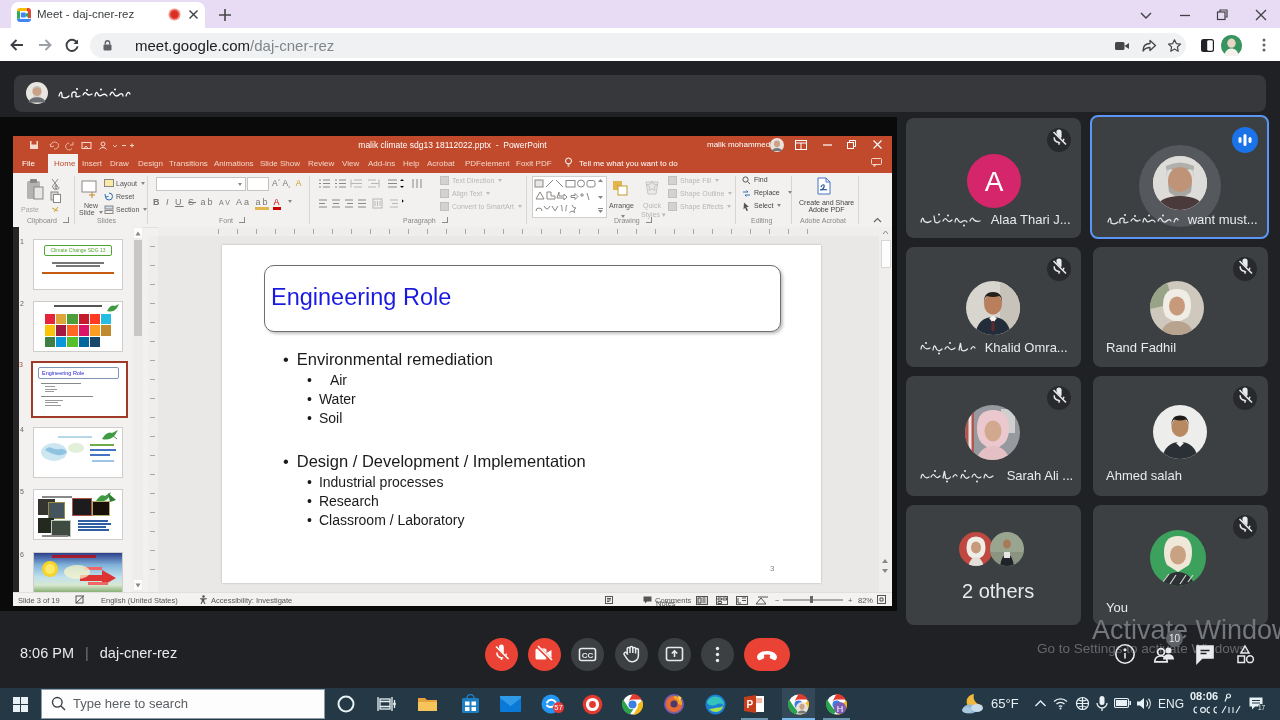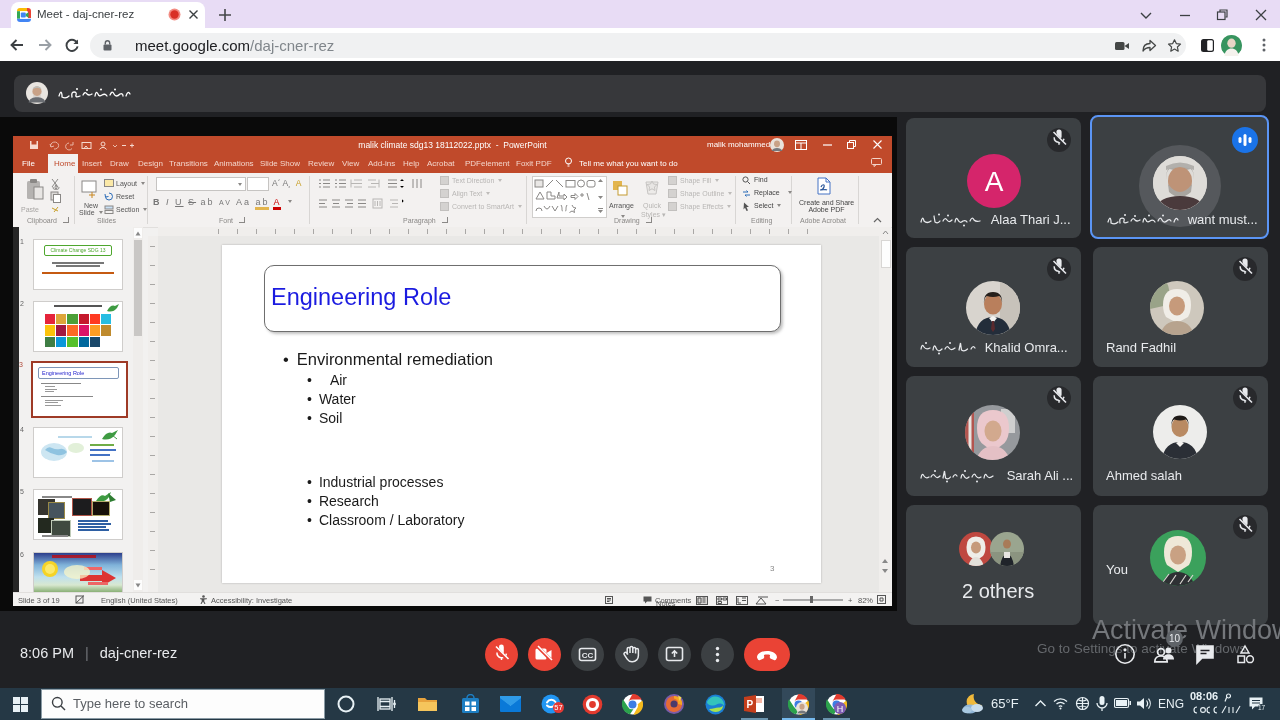--- a/index.html
+++ b/index.html
@@ -459,20 +459,21 @@
   </div>
 
   <div class="abs" style="left:145px;top:100px;width:721px;height:356px;background:#E9E8E6;"></div>
   <div class="abs" style="left:209px;top:109px;width:599px;height:338px;background:#fff;box-shadow:0 0 2px rgba(0,0,0,0.25);"></div>
   <div class="abs" style="left:251px;top:129px;width:515px;height:65px;border:1.3px solid #6E6E6E;border-radius:10px;background:#fff;box-shadow:2px 2px 3px rgba(120,120,120,0.45);"></div>
   <div class="abs" style="left:258px;top:148px;font-size:23.5px;color:#1B1BE0;">Engineering Role</div>
   <div class="abs" style="left:270px;top:214px;font-size:16.5px;color:#1A1A1A;">•<span style="margin-left:8px">Environmental remediation</span></div>
   <div class="abs" style="left:294px;top:236px;font-size:14px;color:#1A1A1A;">•<span style="margin-left:18px">Air</span></div>
   <div class="abs" style="left:294px;top:255px;font-size:14px;color:#1A1A1A;">•<span style="margin-left:7px">Water</span></div>
   <div class="abs" style="left:294px;top:274px;font-size:14px;color:#1A1A1A;">•<span style="margin-left:7px">Soil</span></div>
+  <div class="abs" style="left:270px;top:316px;font-size:16.5px;color:#1A1A1A;">•<span style="margin-left:8px">Design / Development / Implementation</span></div>
   <div class="abs" style="left:294px;top:338px;font-size:14px;color:#1A1A1A;">•<span style="margin-left:7px">Industrial processes</span></div>
   <div class="abs" style="left:294px;top:357px;font-size:14px;color:#1A1A1A;">•<span style="margin-left:7px">Research</span></div>
   <div class="abs" style="left:294px;top:376px;font-size:14px;color:#1A1A1A;">•<span style="margin-left:7px">Classroom / Laboratory</span></div>
   <div class="abs" style="left:757px;top:428px;font-size:8px;color:#888;">3</div>
 
   <div class="abs" style="left:866px;top:91px;width:12px;height:365px;background:#F0EEEC;">
     <svg class="abs" style="left:3px;top:3px" width="7" height="5" viewBox="0 0 7 5" fill="none" stroke="#888">
           <path d="M1 4 L3.5 1 L6 4"></path>
         </svg>
     <div class="abs" style="left:2px;top:13px;width:8px;height:26px;background:#FDFDFD;border:1px solid #D8D6D4;"></div>
@@ -763,21 +764,21 @@
     <path d="M28 6 q14 0 14 16 q0 8 -3 13 l-11 7 -11 -7 q-3 -5 -3 -13 q0 -16 14 -16z" fill="#EFE8D8"></path>
     <ellipse cx="28" cy="25" rx="8" ry="9.5" fill="#C9A183"></ellipse>
     <path d="M11 56 q5 -14 17 -14 q12 0 17 14 z" fill="#2E3134"></path>
     <path d="M13 52 l6 -8 M20 54 l6 -9 M30 54 l6 -9 M38 52 l5 -7" stroke="#D8D5D0" stroke-width="1.2"></path>
   </g>
 </svg>
 <div class="micw" style="left:1233px;top:514.5px;"></div>
 <svg class="abs" style="left:1233px;top:514.5px" width="24" height="24" viewBox="0 0 24 24">
       <use href="#micoff"></use>
     </svg>
-<div class="name" style="left:1106px;top:562px;">You</div>
+<div class="name" style="left:1106px;top:600px;">You</div>
 
 <div class="abs" style="left:1092px;top:615px;font-size:27px;color:#74777B;">Activate Windows</div>
 <div class="abs" style="left:1037px;top:641px;font-size:13.5px;color:#65686C;">Go to Settings to activate Windows.</div>
 <div class="abs" style="left:20px;top:645px;font-size:14.5px;color:#E8EAED;">8:06 PM<span style="color:#72757A;margin:0 11px;">|</span>daj-cner-rez</div>
 
 <svg class="abs" style="left:484.5px;top:637.5px" width="33" height="33" viewBox="0 0 33 33">
       <circle cx="16.5" cy="16.5" r="16.5" fill="#EA4335"></circle>
       <g transform="translate(4.5,4.5)">
         <path d="M9.8 4.5 a2.4 2.4 0 0 1 4.8 0 V10 a2.4 2.4 0 0 1 -3.6 2.1 z" fill="#fff" transform="translate(-0.3,0)"></path>
         <path d="M7.5 10 a4.7 4.7 0 0 0 9.4 1.2 M12 14.7 V17.5" stroke="#fff" stroke-width="1.5" fill="none"></path>

